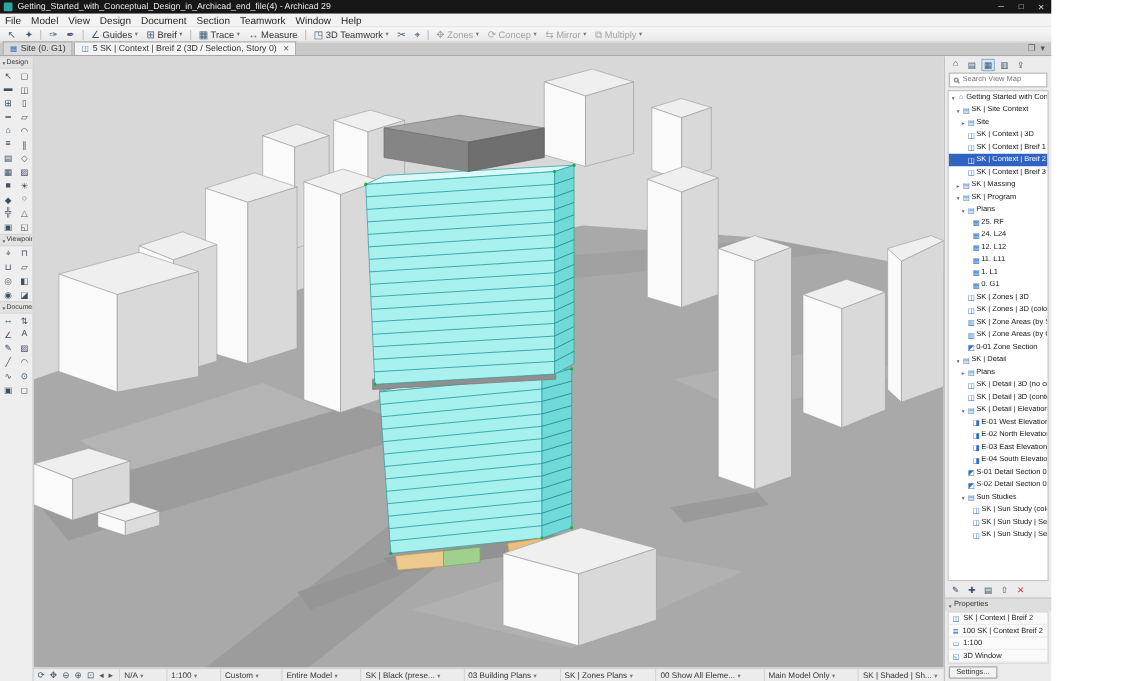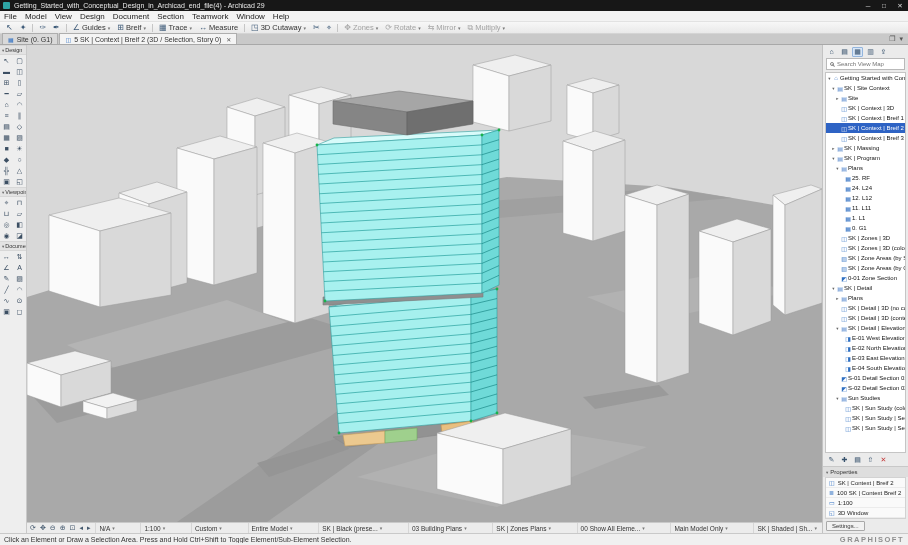--- a/index.html
+++ b/index.html
@@ -1,18 +1,18 @@
 <!DOCTYPE html>
 <html><head>
 <meta charset="utf-8">
 <style>
   *{box-sizing:border-box;margin:0;padding:0}
   html,body{width:908px;height:545px;overflow:hidden;background:#fff}
   body{font-family:"Liberation Sans",sans-serif;font-size:9px;color:#222}
-  .window{width:908px;height:545px;display:flex;flex-direction:column}
+  .window{width:841px;height:545px;display:flex;flex-direction:column}
 
   
   .titlebar{height:11px;background:#171717;color:#e8e8e8;display:flex;align-items:center;gap:4px;padding-left:3px;font-size:7px;flex:none}
   .app-icon{width:7px;height:7px;background:#2ea3a3;border-radius:1px;flex:none}
   .titlebar .spacer{flex:1}
   .win-controls{display:flex;height:11px}
   .win-btn{width:16px;height:11px;display:flex;align-items:center;justify-content:center;font-size:6.5px;color:#ddd}
 
   
   .menubar{height:11px;background:#f3f3f3;display:flex;align-items:center;font-size:8px;border-bottom:1px solid #e2e2e2;flex:none}
@@ -147,38 +147,38 @@
         <span class="lbl">Trace</span>
         <span class="caret">▾</span>
       </div>
       <div class="tb-item">
         <span class="glyph">↔</span>
         <span class="lbl">Measure</span>
       </div>
       <div class="tb-sep"></div>
       <div class="tb-item">
         <span class="glyph">◳</span>
-        <span class="lbl">3D Cutaway</span>
+        <span class="lbl">3D Teamwork</span>
         <span class="caret">▾</span>
       </div>
       <div class="tb-item">
         <span class="glyph">✂</span>
       </div>
       <div class="tb-item">
         <span class="glyph">⌖</span>
       </div>
       <div class="tb-sep"></div>
       <div class="tb-item disabled">
         <span class="glyph">✥</span>
         <span class="lbl">Zones</span>
         <span class="caret">▾</span>
       </div>
       <div class="tb-item disabled">
         <span class="glyph">⟳</span>
-        <span class="lbl">Rotate</span>
+        <span class="lbl">Concep</span>
         <span class="caret">▾</span>
       </div>
       <div class="tb-item disabled">
         <span class="glyph">⇆</span>
         <span class="lbl">Mirror</span>
         <span class="caret">▾</span>
       </div>
       <div class="tb-item disabled">
         <span class="glyph">⧉</span>
         <span class="lbl">Multiply</span>
@@ -705,18 +705,14 @@
             <span class="plabel">3D Window</span>
           </div>
         </div>
       <div class="prop-settings">
         <button class="settings-btn">Settings...</button>
       </div>
     </div>
 
   </div>
 
-  <div class="statusbar">
-    <span class="status-text">Click an Element or Draw a Selection Area. Press and Hold Ctrl+Shift to Toggle Element/Sub-Element Selection.</span>
-    <span class="brand">GRAPHISOFT</span>
-  </div>
 
 </div>
 
 </body></html>

